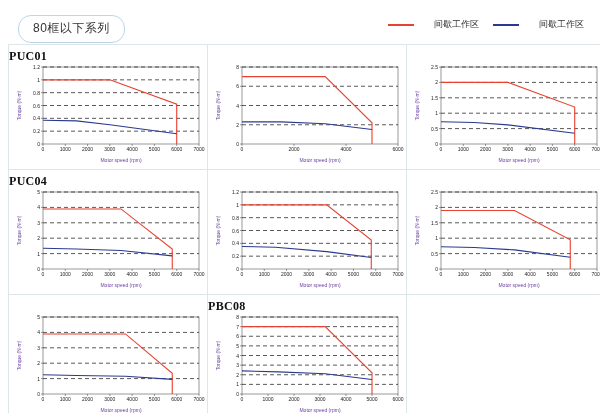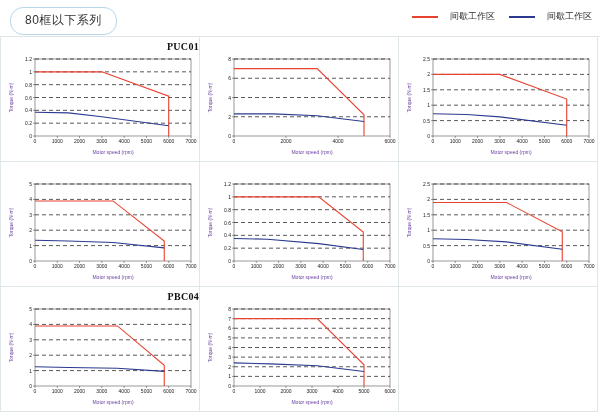--- a/index.html
+++ b/index.html
@@ -11,21 +11,21 @@
     height: 413px;
     background: #ffffff;
     font-family: "Liberation Sans", sans-serif;
     overflow: hidden;
   }
   .page {
     position: relative;
     width: 600px;
     height: 365px;
     box-sizing: border-box;
-    padding: 0;
+    padding: 8px;
   }
   
   .header {
     position: relative;
     height: 36px;
   }
   .series-badge {
     position: absolute;
     left: 10px;
     top: 7px;
@@ -41,21 +41,21 @@
     position: absolute;
     right: 8px;
     top: 10px;
     display: flex;
     align-items: center;
     gap: 14px;
   }
   .legend-item {
     display: flex;
     align-items: center;
-    gap: 12px;
+    gap: 20px;
     font-size: 9px;
     color: #333;
   }
   .legend-swatch {
     display: inline-block;
     width: 26px;
     height: 2px;
   }
   
   .grid {
@@ -76,22 +76,22 @@
     background: #ffffff;
   }
   .cell.empty {
     background: #ffffff;
   }
   .chart-title {
     position: absolute;
     top: 4px;
     left: 0;
     width: 100%;
-    text-align: right;
-    font-size: 10px;
+    text-align: left;
+    font-size: 12px;
     font-weight: bold;
     color: #111111;
     font-family: "Liberation Serif", serif;
     letter-spacing: 0.3px;
   }
   .chart-svg {
     position: absolute;
     top: 14px;
     left: 0;
   }
@@ -269,20 +269,21 @@
           <line x1="167.7142857142857" x2="167.7142857142857" y1="85" y2="87" class="tickmark"></line>
           <text x="190" y="92" text-anchor="middle" class="tick-text">7000</text>
           <line x1="190" x2="190" y1="85" y2="87" class="tickmark"></line>
           <text x="112" y="103" text-anchor="middle" class="axis-label-x">Motor speed (rpm)</text>
           <text x="0" y="0" text-anchor="middle" class="axis-label-y" transform="translate(12,46.5) rotate(-90)">Torque (N·m)</text>
           <polyline points="34.00,23.40 100.86,23.40 167.71,48.04 167.71,85.00" class="series-inter"></polyline>
           <polyline points="34.00,62.82 67.43,63.44 100.86,65.90 167.71,74.22" class="series-cont"></polyline>
         </svg>
       </div>
       <div class="cell">
+        <div class="chart-title">PUC04</div>
         <svg class="chart-svg" width="199" height="111">
           <rect x="34" y="8" width="156" height="77" class="frame"></rect>
           <line x1="34" x2="190" y1="69.6" y2="69.6" class="gridline"></line>
           <line x1="34" x2="190" y1="54.2" y2="54.2" class="gridline"></line>
           <line x1="34" x2="190" y1="38.800000000000004" y2="38.800000000000004" class="gridline"></line>
           <line x1="34" x2="190" y1="23.4" y2="23.4" class="gridline"></line>
           <line x1="34" x2="190" y1="8" y2="8" class="gridline"></line>
           <text x="31" y="87" text-anchor="end" class="tick-text">0</text>
           <line x1="32" x2="34" y1="85" y2="85" class="tickmark"></line>
           <text x="31" y="71.6" text-anchor="end" class="tick-text">1</text>
@@ -398,21 +399,20 @@
           <line x1="167.7142857142857" x2="167.7142857142857" y1="85" y2="87" class="tickmark"></line>
           <text x="190" y="92" text-anchor="middle" class="tick-text">7000</text>
           <line x1="190" x2="190" y1="85" y2="87" class="tickmark"></line>
           <text x="112" y="103" text-anchor="middle" class="axis-label-x">Motor speed (rpm)</text>
           <text x="0" y="0" text-anchor="middle" class="axis-label-y" transform="translate(12,46.5) rotate(-90)">Torque (N·m)</text>
           <polyline points="34.00,26.48 107.54,26.48 163.26,55.74 163.26,85.00" class="series-inter"></polyline>
           <polyline points="34.00,62.82 67.43,63.44 107.54,65.90 163.26,73.30" class="series-cont"></polyline>
         </svg>
       </div>
       <div class="cell">
-        <div class="chart-title">PBC04</div>
         <svg class="chart-svg" width="199" height="111">
           <rect x="34" y="8" width="156" height="77" class="frame"></rect>
           <line x1="34" x2="190" y1="69.6" y2="69.6" class="gridline"></line>
           <line x1="34" x2="190" y1="54.2" y2="54.2" class="gridline"></line>
           <line x1="34" x2="190" y1="38.800000000000004" y2="38.800000000000004" class="gridline"></line>
           <line x1="34" x2="190" y1="23.4" y2="23.4" class="gridline"></line>
           <line x1="34" x2="190" y1="8" y2="8" class="gridline"></line>
           <text x="31" y="87" text-anchor="end" class="tick-text">0</text>
           <line x1="32" x2="34" y1="85" y2="85" class="tickmark"></line>
           <text x="31" y="71.6" text-anchor="end" class="tick-text">1</text>
@@ -441,20 +441,21 @@
           <line x1="167.7142857142857" x2="167.7142857142857" y1="85" y2="87" class="tickmark"></line>
           <text x="190" y="92" text-anchor="middle" class="tick-text">7000</text>
           <line x1="190" x2="190" y1="85" y2="87" class="tickmark"></line>
           <text x="112" y="103" text-anchor="middle" class="axis-label-x">Motor speed (rpm)</text>
           <text x="0" y="0" text-anchor="middle" class="axis-label-y" transform="translate(12,46.5) rotate(-90)">Torque (N·m)</text>
           <polyline points="34.00,24.94 116.46,24.94 163.26,64.21 163.26,85.00" class="series-inter"></polyline>
           <polyline points="34.00,65.75 67.43,66.52 116.46,67.29 163.26,70.37" class="series-cont"></polyline>
         </svg>
       </div>
       <div class="cell">
+        <div class="chart-title">PBC08</div>
         <svg class="chart-svg" width="199" height="111">
           <rect x="34" y="8" width="156" height="77" class="frame"></rect>
           <line x1="34" x2="190" y1="75.375" y2="75.375" class="gridline"></line>
           <line x1="34" x2="190" y1="65.75" y2="65.75" class="gridline"></line>
           <line x1="34" x2="190" y1="56.125" y2="56.125" class="gridline"></line>
           <line x1="34" x2="190" y1="46.5" y2="46.5" class="gridline"></line>
           <line x1="34" x2="190" y1="36.875" y2="36.875" class="gridline"></line>
           <line x1="34" x2="190" y1="27.25" y2="27.25" class="gridline"></line>
           <line x1="34" x2="190" y1="17.625" y2="17.625" class="gridline"></line>
           <line x1="34" x2="190" y1="8" y2="8" class="gridline"></line>

